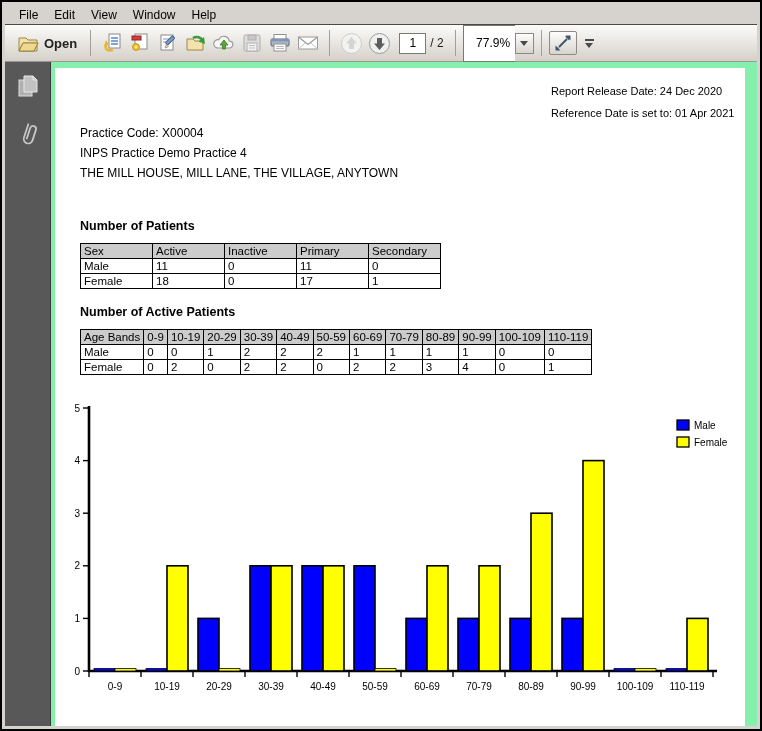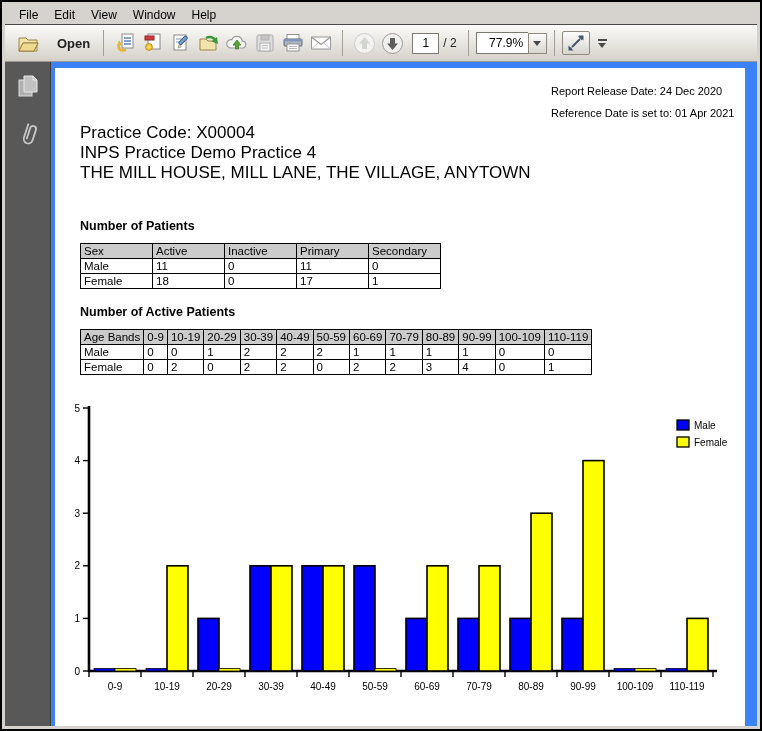--- a/index.html
+++ b/index.html
@@ -15,41 +15,41 @@
 
   
   .menubar { height:20px; display:flex; align-items:center; padding-left:6px; background:#d6d3ce; border-bottom:1px solid #4a4a4a; flex:0 0 auto; }
   .menu-item { font-size:12px; color:#000; padding:2px 8px; cursor:default; }
 
   
   .toolbar { height:37px; background:linear-gradient(#fcfbfa,#d5d1c9); border-bottom:1px solid #999; display:flex; align-items:center; padding:0 6px; flex:0 0 auto; }
   .tbtn { height:28px; min-width:28px; display:flex; align-items:center; justify-content:center; border-radius:3px; }
   .tbtn svg { display:block; }
   .open-btn { display:flex; align-items:center; gap:5px; padding:0 6px; }
-  .open-label { font-size:13px; font-weight:bold; color:#222;margin-left:13px; }
+  .open-label { font-size:13px; font-weight:bold; color:#222; }
   .tsep { width:1px; height:26px; background:#a39f96; margin:0 7px; flex:0 0 auto; }
   .page-box { width:27px; height:21px; border:1px solid #7a7a72; background:#fff; font-size:12px; text-align:center; font-family:"Liberation Sans",sans-serif; margin:0 4px 0 6px; }
   .page-total { font-size:12px; color:#222; margin-right:4px; }
-  .zoom-box { width:52px; height:22px; border:1px solid #7a7a72; border-right:none; background:#fff; font-size:12px; display:flex; align-items:center; justify-content:center;padding-left:8px; }
+  .zoom-box { width:52px; height:37px; border:1px solid #7a7a72; border-right:none; background:#fff; font-size:12px; display:flex; align-items:center; justify-content:center;padding-left:8px; }
   .zoom-drop { width:19px; height:21px; border:1px solid #8e8a80; background:linear-gradient(#fdfdfd,#d8d5ce); display:flex; align-items:center; justify-content:center; }
   .raised { border:1px solid #8e8a80; background:linear-gradient(#fdfdfd,#d8d5ce); border-radius:2px; }
   .tri-down { width:0; height:0; border-left:4px solid transparent; border-right:4px solid transparent; border-top:5px solid #4a4a4a; }
   .overflow-btn { display:flex; flex-direction:column; align-items:center; gap:2px; margin-left:8px; }
   .overflow-bar { width:9px; height:2px; background:#4a4a4a; }
 
   
   .main { flex:1 1 auto; display:flex; overflow:hidden; }
   .sidebar { width:46px; background:#585858; border-right:1px solid #3a3a3a; display:flex; flex-direction:column; align-items:center; padding-top:12px; gap:22px; flex:0 0 auto; }
-  .doc-area { flex:1 1 auto; background:#3b82f6; position:relative; overflow:hidden; }
+  .doc-area { flex:1 1 auto; background:#86efac; position:relative; overflow:hidden; }
   .page { position:absolute; left:4px; top:6px; width:690px; height:720px; background:#fff; }
 
   
   .abs { position:absolute; color:#000; }
   .dates { font-size:11px; line-height:22px; }
-  .practice { font-size:17px; line-height:20px; }
+  .practice { font-size:12px; line-height:20px; }
   .sec-title { font-size:12.5px; font-weight:bold; }
 
   table.rpt { border-collapse:collapse; font-size:11.5px; }
   table.rpt th, table.rpt td { border:1px solid #000; padding:0px 3px; height:15px; font-weight:normal; text-align:left; white-space:nowrap; }
   table.rpt th { background:#cccccc; }
   table.tbl1 { table-layout:fixed; width:360px; }
   table.tbl1 th, table.tbl1 td { width:72px; }
   table.tbl2 th, table.tbl2 td { padding:0 3px; }
 
   .chart-wrap { position:absolute; left:5px; top:332px; }

